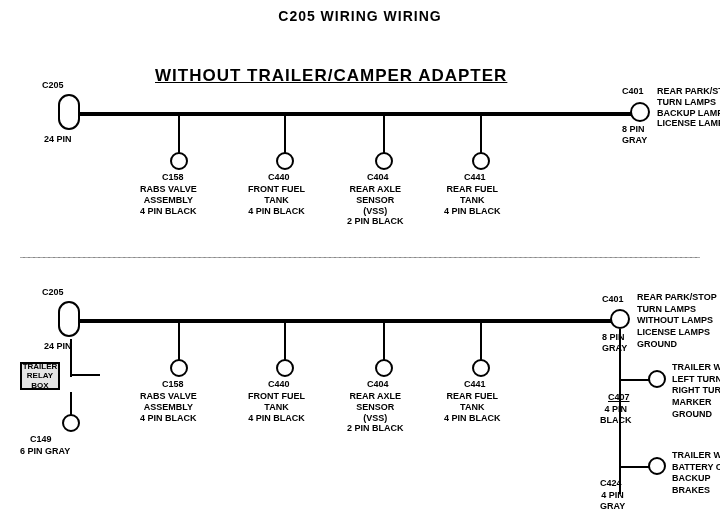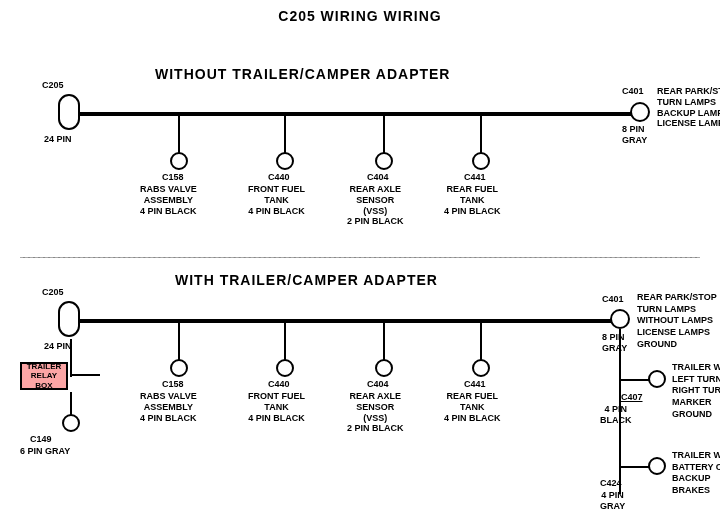--- a/index.html
+++ b/index.html
@@ -52,23 +52,24 @@
     .label {
       position: absolute;
       font-size: 9px;
       font-weight: bold;
       text-align: center;
       line-height: 1.2;
       white-space: nowrap;
     }
     .section-title {
       position: absolute;
-      font-size: 14px;
+      font-size: 17px;
       font-weight: bold;
       letter-spacing: 1px;
+      text-decoration: underline;
     }
   </style>
 </head>
 <body>
 
 <div class="page-title">C205 WIRING WIRING</div>
 
 <div class="diagram-container">
 
   <div class="section-title" style="left:155px; top:42px;">WITHOUT TRAILER/CAMPER ADAPTER</div>
@@ -111,50 +112,49 @@
 
   <div class="vline" style="left:480px; top:90px; height:40px;"></div>
   <div class="connector" style="width:18px; height:18px; border-radius:50%; left:472px; top:128px;"></div>
   <div class="label" style="left:464px; top:148px;">C441</div>
   <div class="label" style="left:444px; top:160px; text-align:center; white-space:pre; line-height:1.2;">REAR FUEL
 TANK
 4 PIN BLACK</div>
 
   <div style="position:absolute; left:20px; top:233px; width:680px; height:1px; background:#888; border-top: 1px dashed #aaa;"></div>
 
-  <div class="section-title" style="left:175px; top:248px;">WITH TRAILER/CAMPER ADAPTER</div>
 
   <div class="hline" style="left:80px; top:295px; width:540px;"></div>
 
   <div class="connector connector-large" style="left:58px; top:277px;"></div>
   <div class="label" style="left:42px; top:263px;">C205</div>
   <div class="label" style="left:44px; top:317px;">24 PIN</div>
 
   <div class="vline" style="left:70px; top:315px; height:38px;"></div>
   <div class="hline" style="left:70px; top:350px; width:30px; height:2px;"></div>
-  <div style="position:absolute; left:20px; top:338px; width:48px; height:28px; border:2px solid #000; background:#fca5a5; display:flex; align-items:center; justify-content:center; text-align:center; font-size:8px; font-weight:bold; line-height:1.2;">TRAILER<br>RELAY<br>BOX</div>
+  <div style="position:absolute; left:20px; top:338px; width:40px; height:28px; border:2px solid #000; background:#e5e5e5; display:flex; align-items:center; justify-content:center; text-align:center; font-size:8px; font-weight:bold; line-height:1.2;">TRAILER<br>RELAY<br>BOX</div>
   <div class="vline" style="left:70px; top:368px; height:25px;"></div>
   <div class="connector" style="width:18px; height:18px; border-radius:50%; left:62px; top:390px;"></div>
   <div class="label" style="left:30px; top:410px;">C149</div>
   <div class="label" style="left:20px; top:422px;">6 PIN GRAY</div>
 
   <div class="connector" style="width:20px; height:20px; border-radius:50%; left:610px; top:285px;"></div>
   <div class="label" style="left:602px; top:270px;">C401</div>
   <div class="label" style="left:637px; top:268px; text-align:left; white-space:pre; line-height:1.3;">REAR PARK/STOP
 TURN LAMPS
 WITHOUT LAMPS
 LICENSE LAMPS
 GROUND</div>
   <div class="label" style="left:602px; top:308px; text-align:left;">8 PIN<br>GRAY</div>
 
   <div class="vline" style="left:619px; top:305px; height:165px;"></div>
 
   <div class="hline" style="left:619px; top:355px; width:30px; height:2px;"></div>
   <div class="connector" style="width:18px; height:18px; border-radius:50%; left:648px; top:346px;"></div>
-  <div class="label" style="left:621px; top:368px;text-decoration:underline;">C407</div>
+  <div class="label" style="left:608px; top:368px;text-decoration:underline;">C407</div>
   <div class="label" style="left:600px; top:380px;">4 PIN<br>BLACK</div>
   <div class="label" style="left:672px; top:338px; text-align:left; white-space:pre; line-height:1.3;">TRAILER WIRES
 LEFT TURN
 RIGHT TURN
 MARKER
 GROUND</div>
 
   <div class="hline" style="left:619px; top:442px; width:30px; height:2px;"></div>
   <div class="connector" style="width:18px; height:18px; border-radius:50%; left:648px; top:433px;"></div>
   <div class="label" style="left:600px; top:454px;">C424</div>

